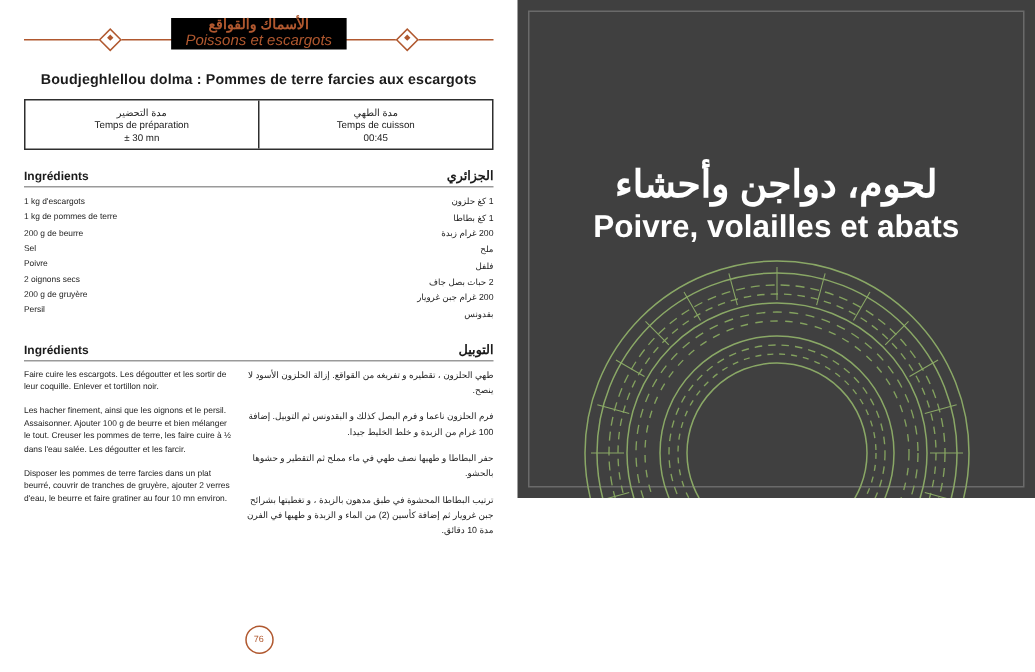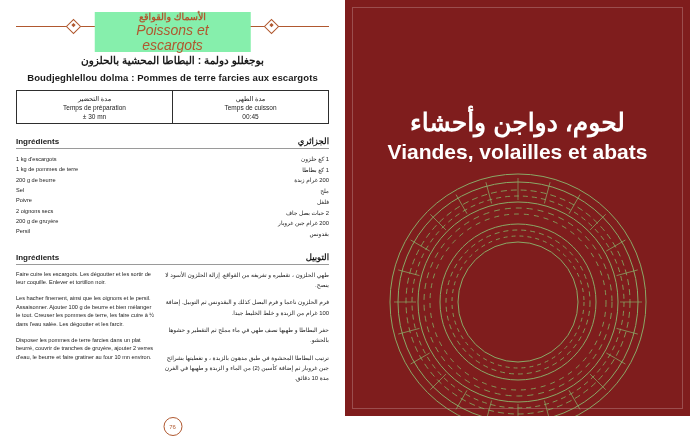--- a/index.html
+++ b/index.html
@@ -33,33 +33,33 @@
   .chapter-rule {
     position: absolute;
     top: 14px; left: 0; right: 0;
     height: 1px;
     background: #b0582f;
   }
   .chapter-center {
     position: absolute;
     left: 50%; top: 0;
     transform: translateX(-50%);
-    background: #86efac;
+    background: #000000;
     padding: 0 10px;
     text-align: center;
     line-height: 1.05;
   }
   .chapter-ar {
     font-size: 9.5px;
     color: #b0582f;
     font-weight: bold;
     direction: rtl;
   }
   .chapter-fr {
-    font-size: 14px;
+    font-size: 10px;
     color: #b0582f;
     font-style: italic;
     margin-top: 1px;
   }
   .diamond {
     position: absolute;
     top: 9px;
     width: 9px; height: 9px;
     border: 1px solid #b0582f;
     transform: rotate(45deg);
@@ -202,22 +202,22 @@
     display: flex;
     align-items: center;
     justify-content: center;
     font-size: 6px;
     color: #b0582f;
   }
 
   
   .right-page {
     position: relative;
-    width: 345px; height: 416px;
-    background: #7f1d1d;
+    width: 345px; height: 332px;
+    background: #404040;
     overflow: hidden;
   }
   .right-inner-border {
     position: absolute;
     inset: 7px;
     border: 1px solid rgba(255,255,255,.22);
   }
   .sec-title-ar {
     position: absolute;
     top: 108px; left: 0; right: 0;
@@ -273,21 +273,20 @@
         </div>
       <div class="diamond right">
           <span class="diamond-in"></span>
         </div>
       <div class="chapter-center">
         <div class="chapter-ar">الأسماك والقواقع</div>
         <div class="chapter-fr">Poissons et escargots</div>
       </div>
     </div>
 
-    <div class="title-ar">بوجغللو دولمة : البطاطا المحشية بالحلزون</div>
     <div class="title-fr">Boudjeghlellou dolma : Pommes de terre farcies aux escargots</div>
 
     <div class="time-table">
       <div class="time-cell">
         <div class="time-head">مدة التحضير</div>
         <div class="time-sub">Temps de préparation</div>
         <div class="time-val">± 30 mn</div>
       </div>
       <div class="time-cell">
         <div class="time-head">مدة الطهي</div>
@@ -345,21 +344,21 @@
       </div>
     </div>
 
     <div class="page-num">76</div>
   </div>
 
   <div class="right-page">
     <div class="right-inner-border"></div>
 
     <div class="sec-title-ar">لحوم، دواجن وأحشاء</div>
-    <div class="sec-title-fr">Viandes, volailles et abats</div>
+    <div class="sec-title-fr">Poivre, volailles et abats</div>
 
     <svg class="mandala" viewBox="0 0 260 260">
       <g fill="none" stroke="#8aa866" stroke-width="1">
         <circle cx="130" cy="130" r="128"></circle>
         <circle cx="130" cy="130" r="120"></circle>
         <circle cx="130" cy="130" r="100"></circle>
         <circle cx="130" cy="130" r="78"></circle>
         <circle cx="130" cy="130" r="60"></circle>
       </g>
       <g fill="none" stroke="#83a15e" stroke-width="0.9" id="scales">

